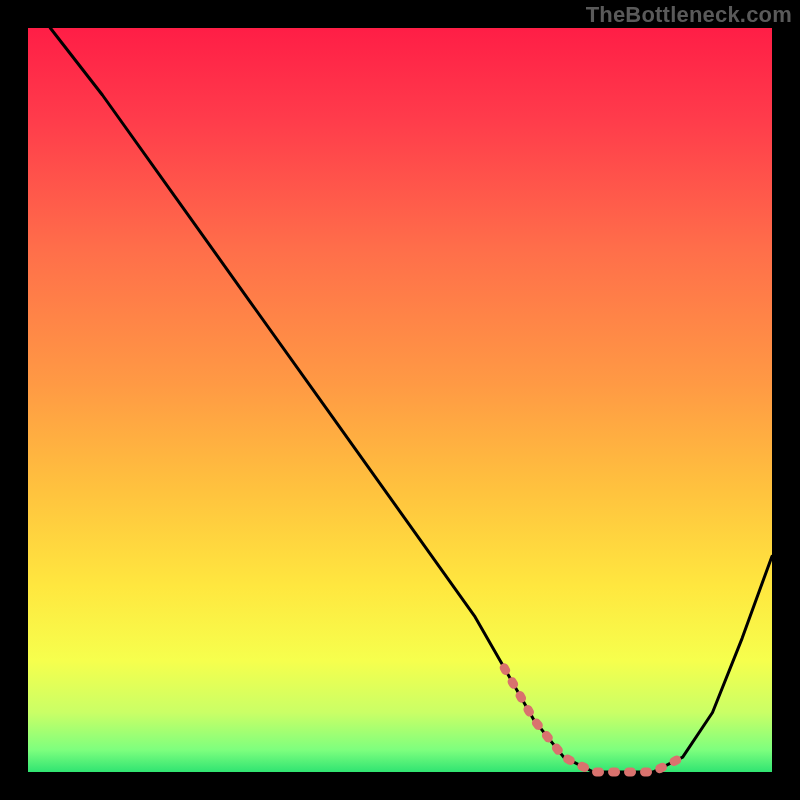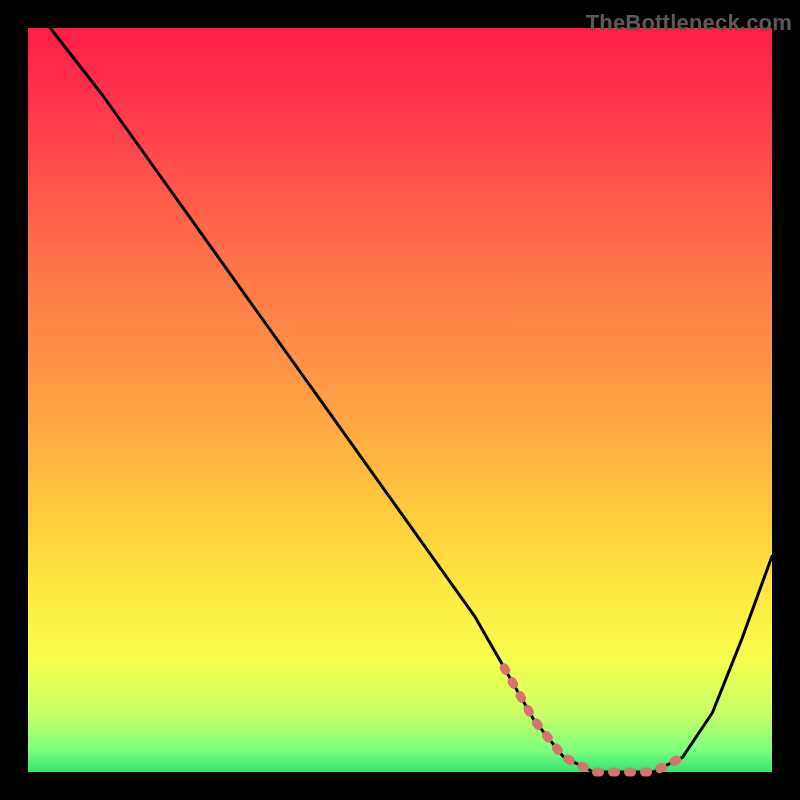--- a/index.html
+++ b/index.html
@@ -11,21 +11,21 @@
     overflow: hidden;
     font-family: Arial, Helvetica, sans-serif;
   }
   .stage {
     position: relative;
     width: 800px;
     height: 800px;
   }
   .watermark {
     position: absolute;
-    top: 10px;
+    top: 2px;
     right: 8px;
     color: #5a5a5a;
     font-size: 22px;
     font-weight: 600;
     letter-spacing: 0.2px;
     user-select: none;
   }
   svg {
     position: absolute;
     top: 0;

